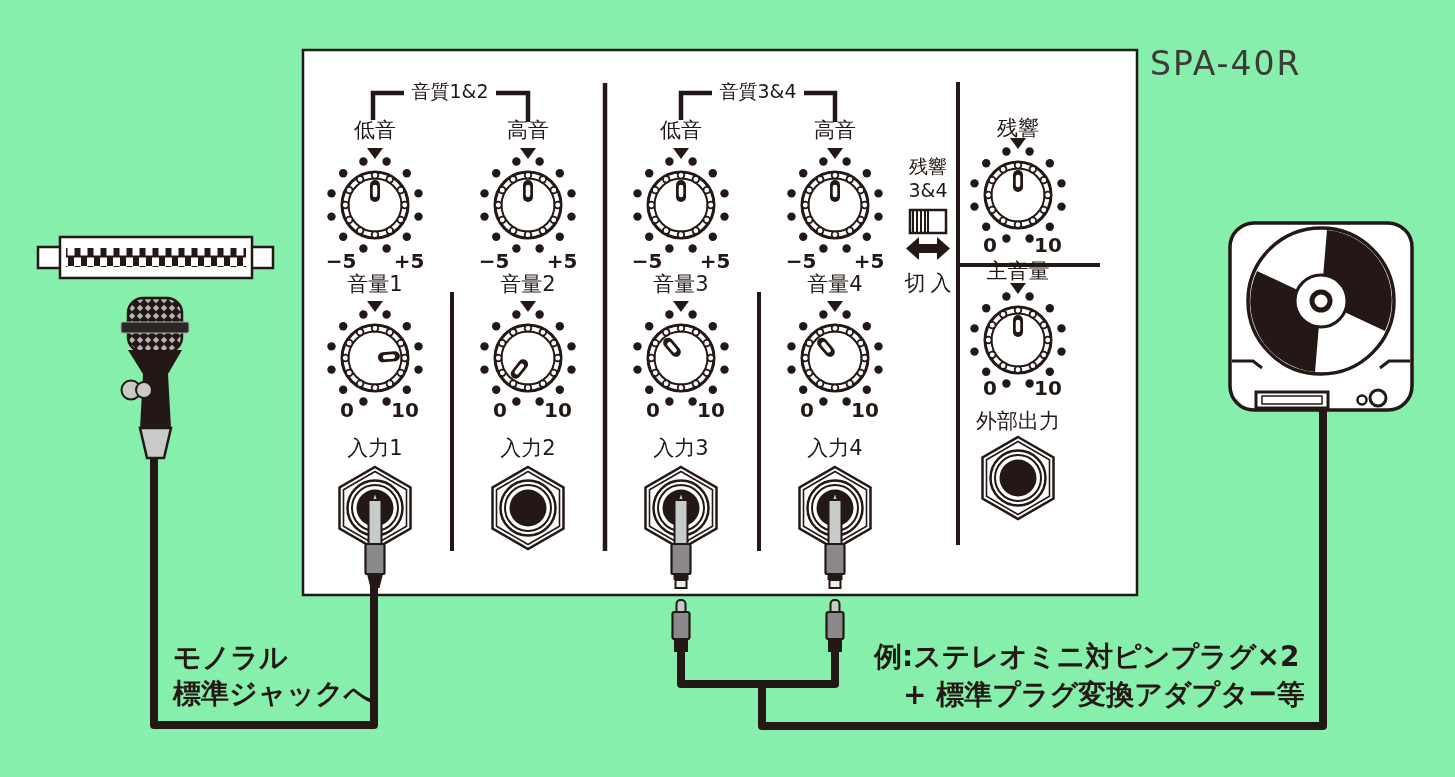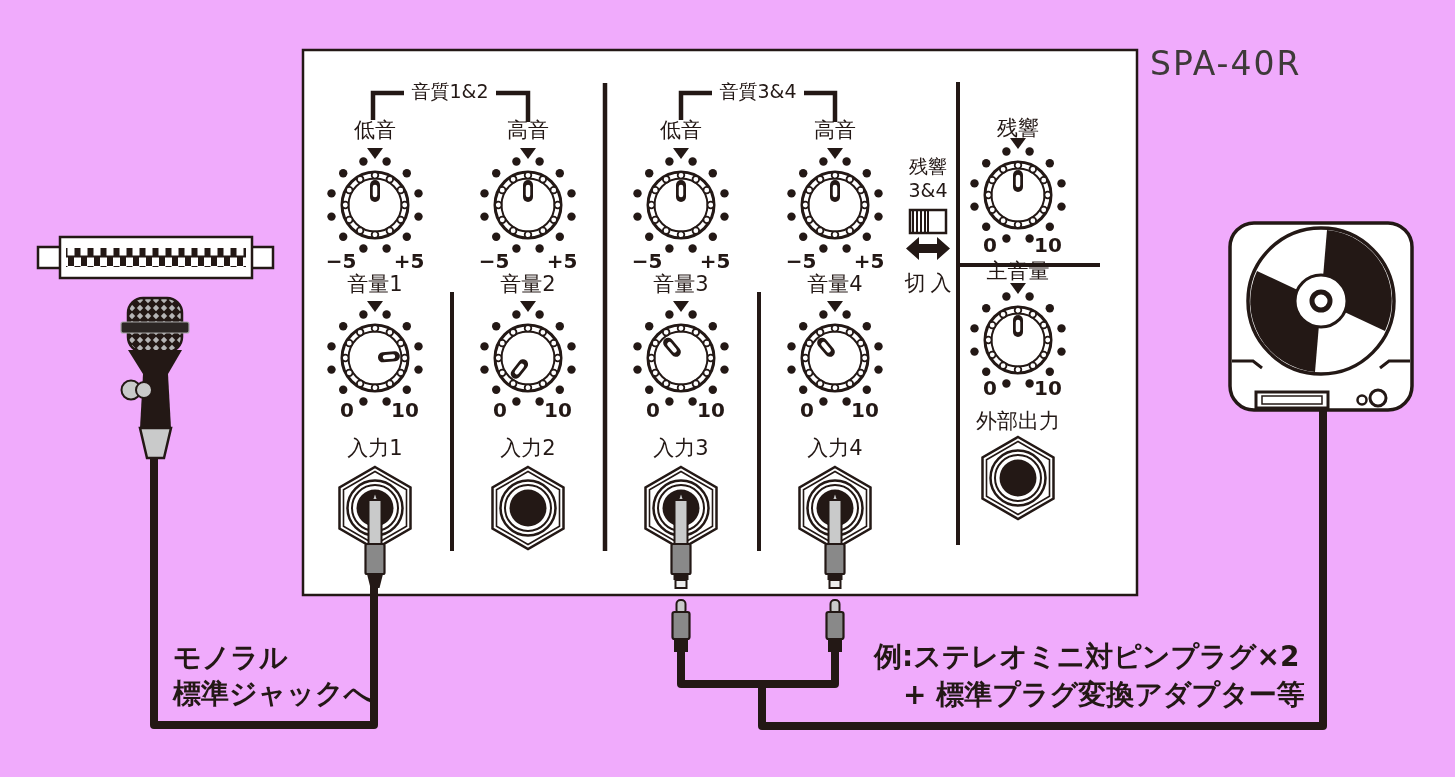--- a/index.html
+++ b/index.html
@@ -1,16 +1,16 @@
 <!DOCTYPE html>
 <html><head>
 <meta charset="utf-8">
 <style>
   html,body{margin:0;padding:0;background:#fff;}
-  .stage{position:relative;width:1455px;height:777px;background:#f0abfc;overflow:hidden;}
+  .stage{position:relative;width:1455px;height:777px;background:#86efac;overflow:hidden;}
   svg{display:block;}
   text{font-family:"DejaVu Sans","Liberation Sans",sans-serif;fill:#231815;}
   .lbl{font-size:21px;text-anchor:middle;}
   .grp{font-size:19px;text-anchor:middle;}
   .scale{font-size:20px;font-weight:bold;text-anchor:middle;}
   .sw{font-size:19px;text-anchor:middle;}
   .onoff{font-size:21px;text-anchor:middle;}
   .note{font-size:28px;font-weight:bold;}
   .model{font-size:33px;fill:#3e3a39;letter-spacing:2px;}
   .oc{fill:#fff;stroke:#231815;stroke-width:3;}

